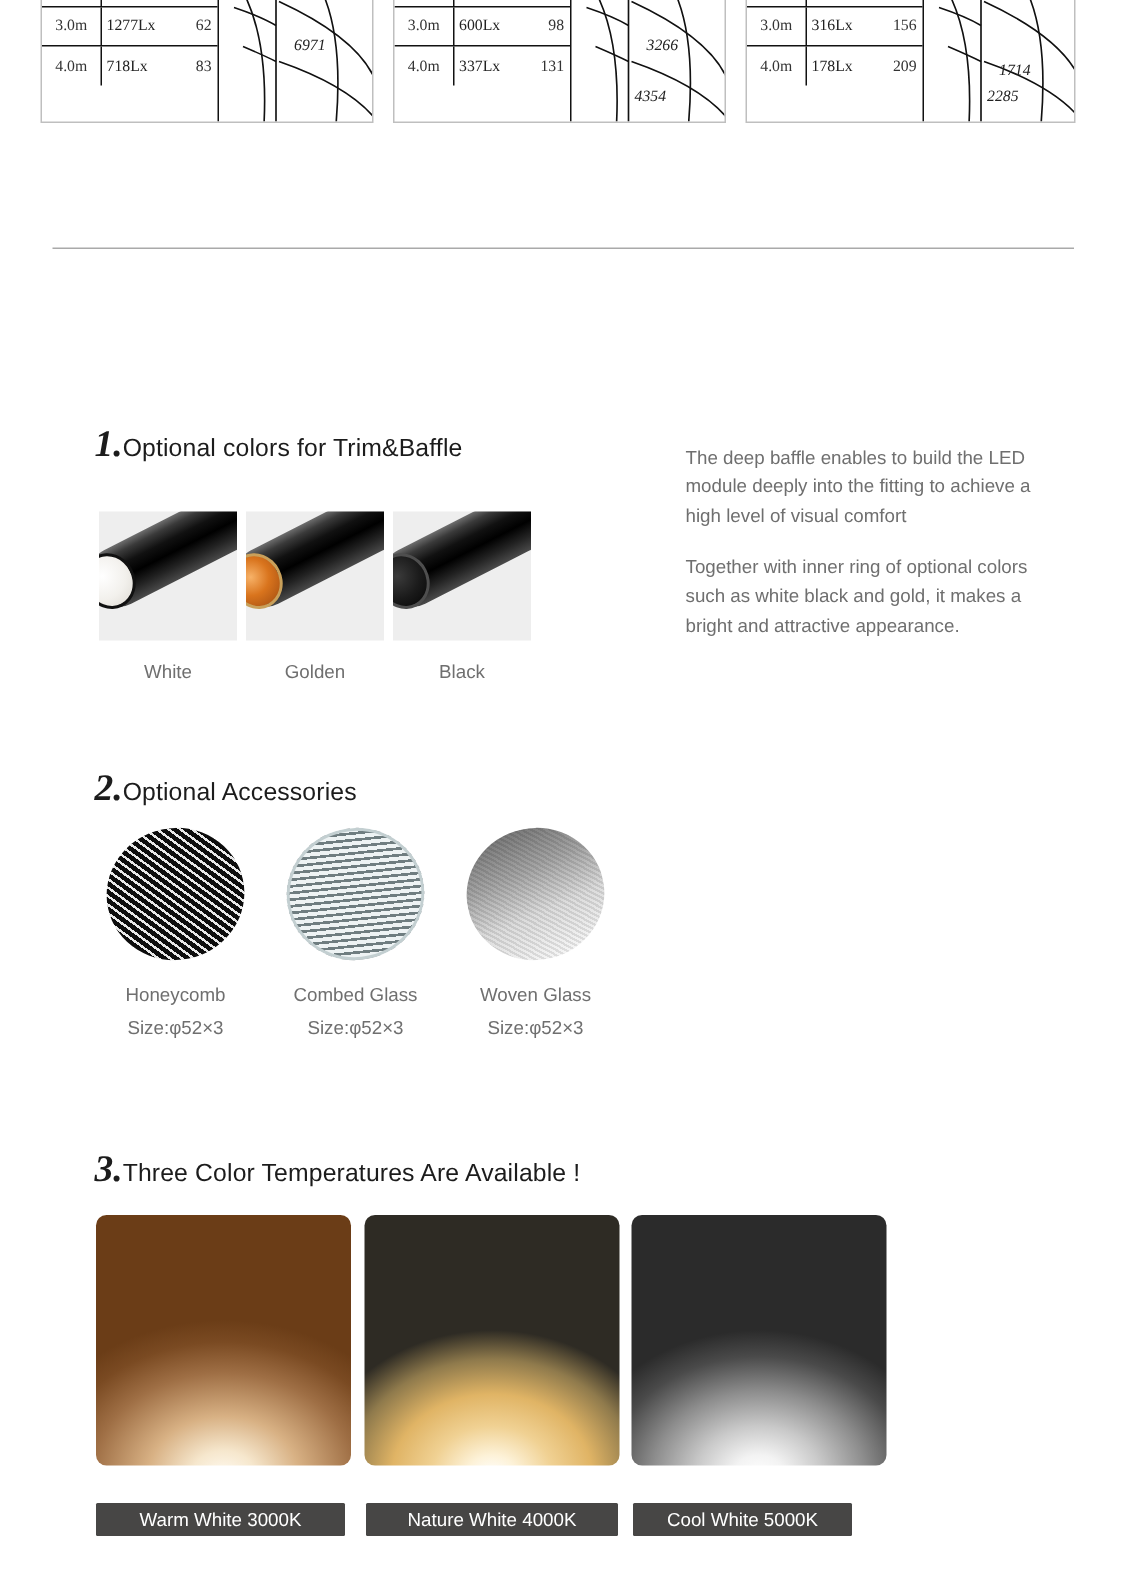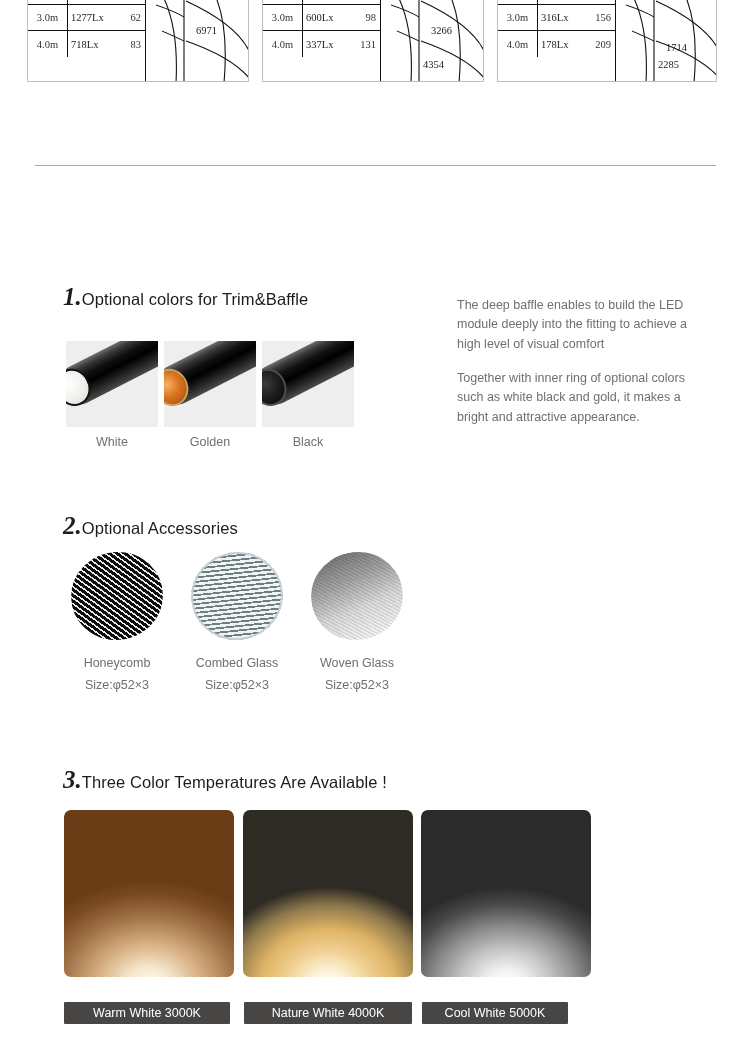--- a/index.html
+++ b/index.html
@@ -36,20 +36,21 @@
     display: flex; align-items: center;
     justify-content: space-between; padding: 0 4px 0 3px;
     font-family: "Liberation Serif", serif;
   }
   .tc-lx .beam { color: #333; }
   .cone { flex: 1; position: relative; overflow: hidden; }
   .cone svg { position: absolute; top: 0; left: 0; }
   .cone .cnum {
     position: absolute; font-size: 10.5px; color: #222;
     font-family: "Liberation Serif", serif;
+    font-style: italic;
   }
 
   
   .divider {
     position: absolute; left: 35px; top: 165px;
     width: 681px; height: 1px; background: #a9a9a9;
   }
 
   
   .sec-head { position: absolute; display: flex; align-items: baseline; }
@@ -81,21 +82,21 @@
     position: absolute; left: -3px; top: 1px;
     width: 34px; height: 38px; border-radius: 50%;
     border: 2px solid #111;
   }
   .face-white { background: radial-gradient(circle at 40% 35%, #ffffff 0%, #f2f0ec 55%, #ddd9d2 100%); }
   .face-gold  { background: radial-gradient(circle at 42% 38%, #f7b268 0%, #d9741d 45%, #9e4a10 100%);
                 border-color: #c9a05a; }
   .face-black { background: radial-gradient(circle at 42% 36%, #3b3b3b 0%, #1a1a1a 55%, #060606 100%);
                 border-color: #4e4e4e; }
   .trim-label {
-    text-align: center; margin-top: 8px;
+    text-align: center; margin-top: 14px;
     font-size: 12.5px; color: #6f6f6f;
   }
 
   
   .acc-row { position: absolute; left: 60px; top: 552px; display: flex; }
   .acc-item { width: 114px; text-align: center; }
   .acc-item + .acc-item { margin-left: 6px; }
   .disc {
     width: 92px; height: 88px; margin: 0 auto;
     border-radius: 50%; position: relative; overflow: hidden;

